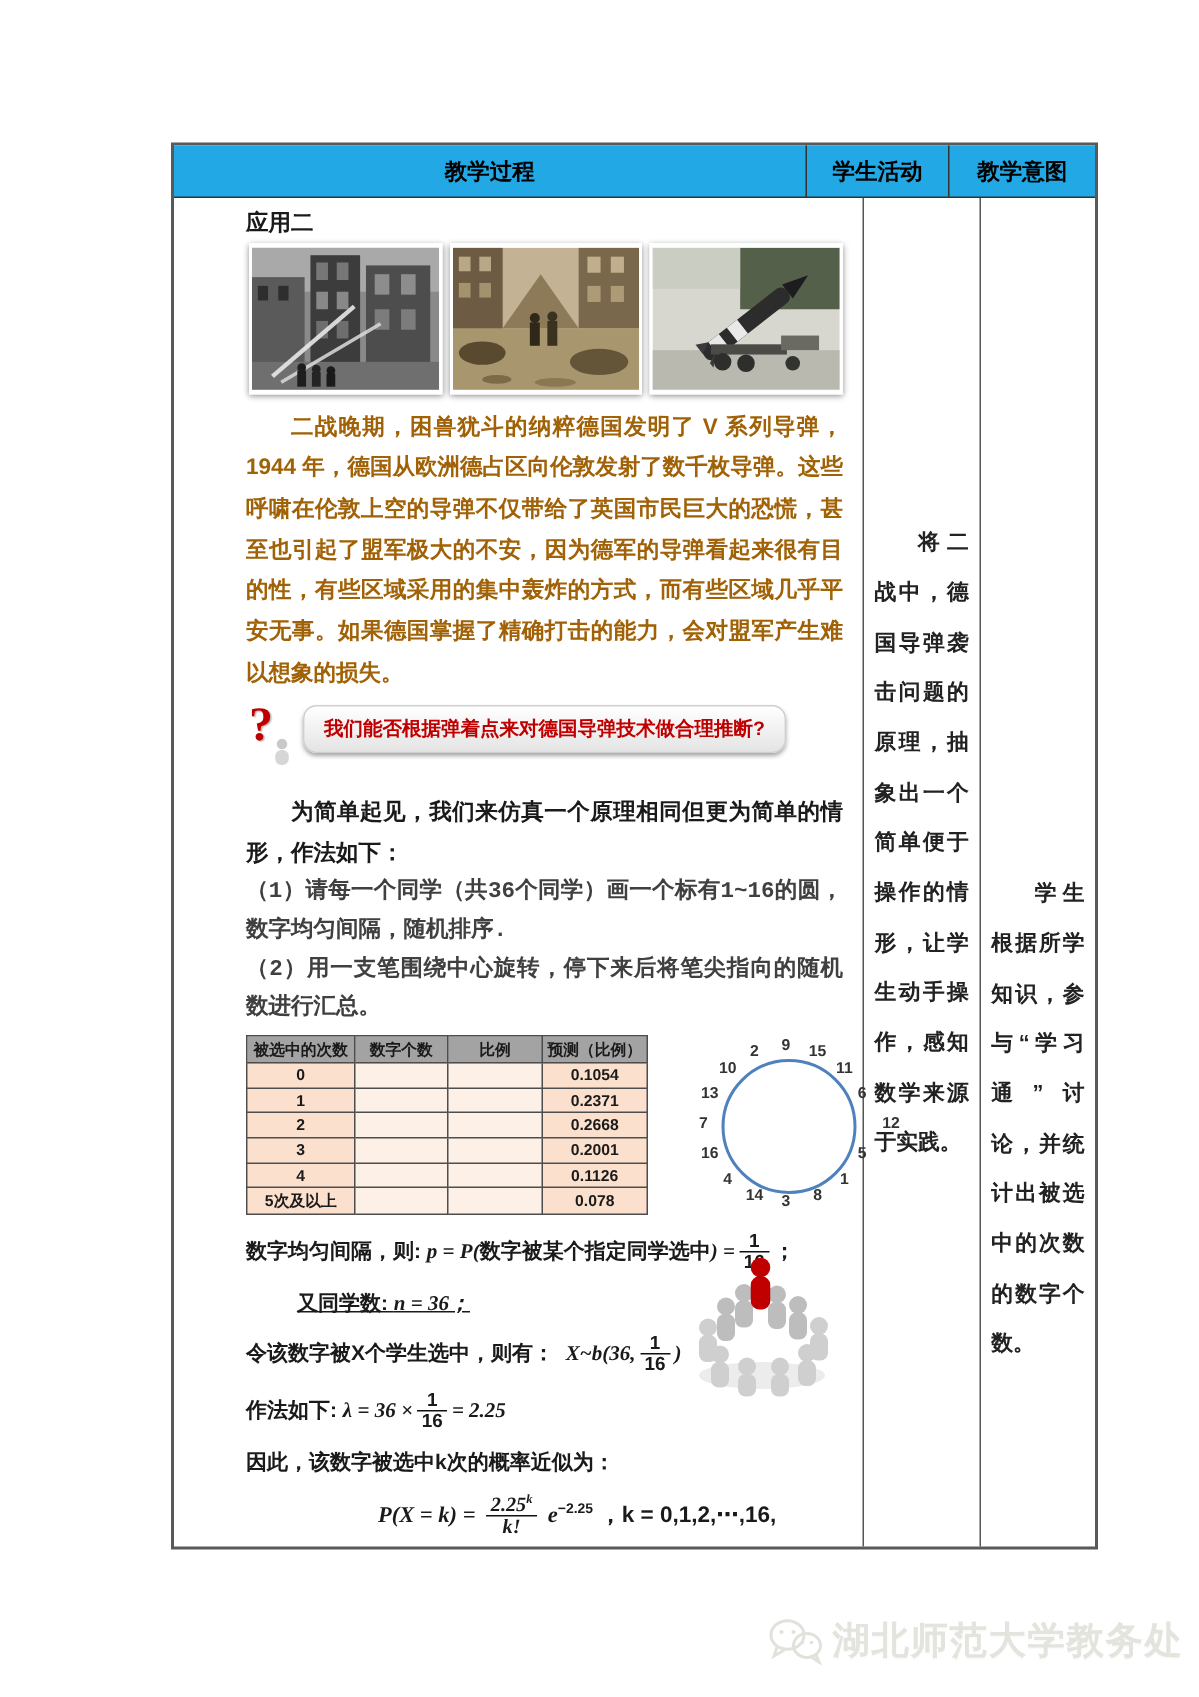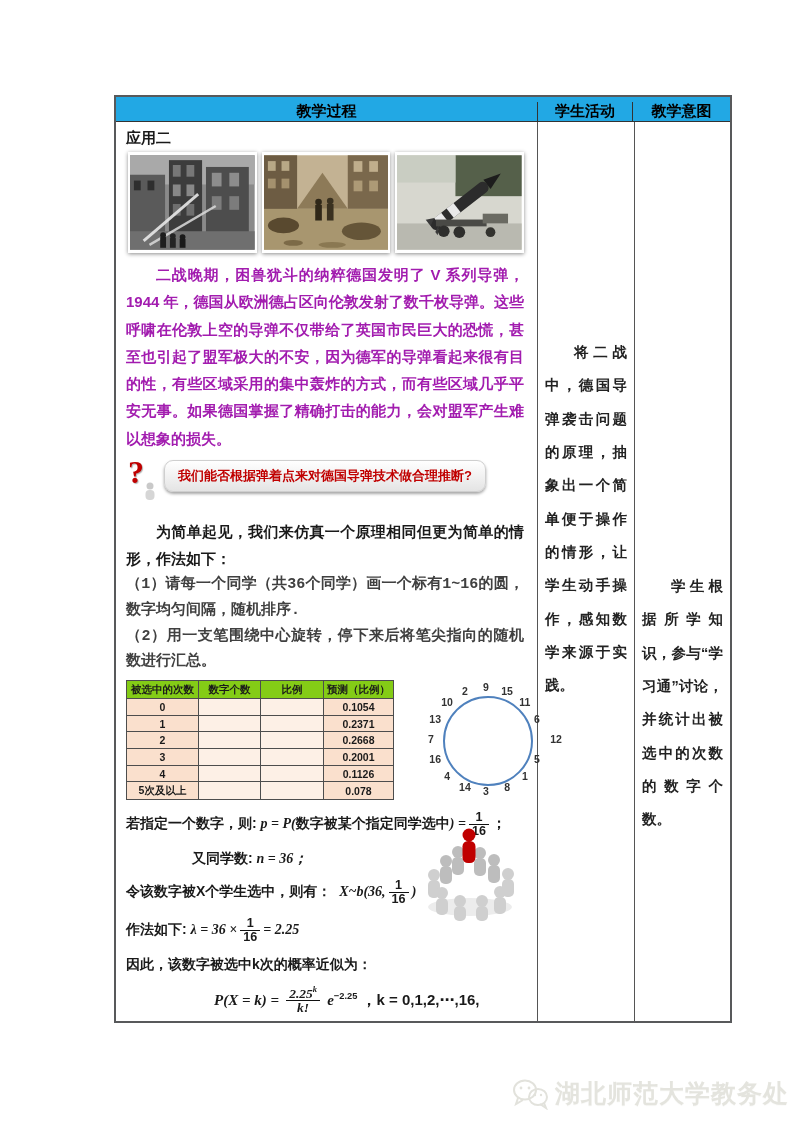--- a/index.html
+++ b/index.html
@@ -2,71 +2,71 @@
 <html><head>
 <meta charset="utf-8">
 <style>
   html,body{margin:0;padding:0;}
   body{
     width:799px;height:1131px;position:relative;background:#ffffff;
     font-family:"Liberation Sans","DejaVu Sans",sans-serif;color:#1a1a1a;overflow:hidden;
   }
   
   .doc-table{position:absolute;left:114px;top:95px;width:618px;border:2px solid #58595b;box-sizing:border-box;background:#fff;}
-  .hdr-row{display:flex;height:25px;background:#22a8e4;align-items:flex-end;}
+  .hdr-row{display:flex;height:35px;background:#22a8e4;}
   .hdr-cell{box-sizing:border-box;display:flex;align-items:center;justify-content:center;
     font-size:15px;font-weight:bold;color:#000;border-right:1px solid #333;border-bottom:1px solid #333;}
   .hdr-cell:last-child{border-right:none;}
   .c1{width:422px;} .c2{width:95px;} .c3{width:97px;}
-  .body-row{display:flex;height:899px;}
+  .body-row{display:flex;height:899px;padding-left:38px;}
   .body-cell{box-sizing:border-box;border-right:1px solid #555;}
   .body-cell:last-child{border-right:none;}
   .process-cell{width:422px;padding:5px 13px 0 10px;}
   .students-cell{width:95px;padding:448px 7px 0 7px;}
   .intent-cell{width:97px;padding:214px 7px 0 7px;}
   .side-text{font-size:14.5px;font-weight:600;line-height:2.3;text-align:justify;text-indent:2em;color:#222;}
 
   
   .sec-title{font-size:15px;font-weight:bold;margin:2px 0 4px 0;}
   .photo-strip{display:flex;gap:5px;margin:4px 0 8px 2px;}
   .photo{width:128px;height:97px;background:#fff;border:2px solid #fff;box-shadow:0 1px 4px rgba(0,0,0,.45);}
-  .para{font-size:15px;font-weight:600;line-height:1.82;text-align:justify;text-indent:2em;color:#a21caf;}
+  .para{font-size:15px;font-weight:600;line-height:1.82;text-align:justify;text-indent:2em;color:#a16207;}
   .banner-wrap{position:relative;margin:8px 0 0 38px;height:46px;}
   .qmark{position:absolute;left:-36px;top:-6px;font-size:32px;font-weight:bold;color:#c00000;
     font-family:"Liberation Serif","DejaVu Serif",serif;text-shadow:1px 1px 1px rgba(0,0,0,.3);}
   .qperson{position:absolute;left:-22px;top:22px;}
   .banner{display:inline-block;max-width:358px;background:linear-gradient(#ffffff,#e4e4e4);
     border:1px solid #cfcfcf;border-radius:9px;box-shadow:0 2px 3px rgba(0,0,0,.35);
     padding:6px 13px;font-size:13px;font-weight:bold;color:#c00000;line-height:1.35;}
   .sim-intro{font-size:15px;font-weight:bold;line-height:1.8;text-align:justify;text-indent:2em;margin-top:12px;}
   .step{font-size:15px;font-weight:600;line-height:1.72;text-align:justify;color:#404040;font-family:Liberation Mono, monospace;}
 
   
   .mid-row{display:flex;margin-top:5px;}
   table.tally{border-collapse:collapse;width:267px;table-layout:fixed;}
   table.tally th,table.tally td{border:1px solid #4d4d4d;font-size:10.5px;font-weight:bold;
     text-align:center;padding:1px 0;height:13px;color:#1a1a1a;}
-  table.tally th{background:#84cc16;}
+  table.tally th{background:#a3a3a3;}
   table.tally td{background:#fae0cd;}
   table.tally td.blank{background:#fdf0e6;}
   .spinner{position:relative;width:125px;height:118px;margin-left:32px;margin-top:2px;}
   .spin-circle{position:absolute;left:17px;top:14px;width:86px;height:86px;border:2px solid #4f81bd;border-radius:50%;}
   .cnum{position:absolute;transform:translate(-50%,-50%);font-size:10.5px;font-weight:bold;color:#333;}
 
   
   .analysis{position:relative;margin-top:9px;}
   .an-title{font-size:14px;font-weight:bold;}
   .fline{font-size:14px;font-weight:bold;margin-top:11px;}
   .fline .cn{font-weight:bold;}
   .math{font-family:"Liberation Serif","DejaVu Serif",serif;font-style:italic;font-weight:bold;}
   sup{font-size:0.62em;}
   .frac{display:inline-flex;flex-direction:column;vertical-align:middle;text-align:center;line-height:1.05;margin:0 3px;font-size:0.9em;}
   .fnum{border-bottom:1.4px solid #111;padding:0 3px;}
   .fden{padding:0 3px;}
-  .indent1{margin-left:66px;}
+  .indent1{margin-left:34px;text-decoration:underline;}
   .final-formula{margin:12px 0 0 88px;font-size:15px;}
   .crowd{position:absolute;right:2px;top:8px;}
 
   
   .watermark{position:absolute;right:10px;top:1077px;display:flex;align-items:center;gap:6px;}
   .wm-text{font-size:25px;font-weight:bold;color:#e4e4de;text-shadow:0 1px 0 #fbfbfa;letter-spacing:1px;}
 </style>
 </head>
 <body>
 
@@ -248,21 +248,21 @@
               <span class="cnum" style="left: 9.18663px; top: 37.1005px;">13</span>
               <span class="cnum" style="left: 21.1091px; top: 20.2304px;">10</span>
               <span class="cnum" style="left: 38.9524px; top: 8.95826px;">2</span>
             </div>
         </div>
       </div>
 
       <div class="analysis">
 
         <div class="fline">
-          <span class="cn">若指定一个数字，则: </span><span class="math">p = P(</span><span class="cn">数字被某个指定同学选中</span><span class="math">) =</span><span class="frac">
+          <span class="cn">数字均匀间隔，则: </span><span class="math">p = P(</span><span class="cn">数字被某个指定同学选中</span><span class="math">) =</span><span class="frac">
               <span class="fnum">1</span>
               <span class="fden">16</span>
             </span><span class="cn">；</span>
         </div>
 
         <div class="fline indent1">
           <span class="cn">又同学数: </span><span class="math">n = 36；</span>
         </div>
 
         <div class="fline">

